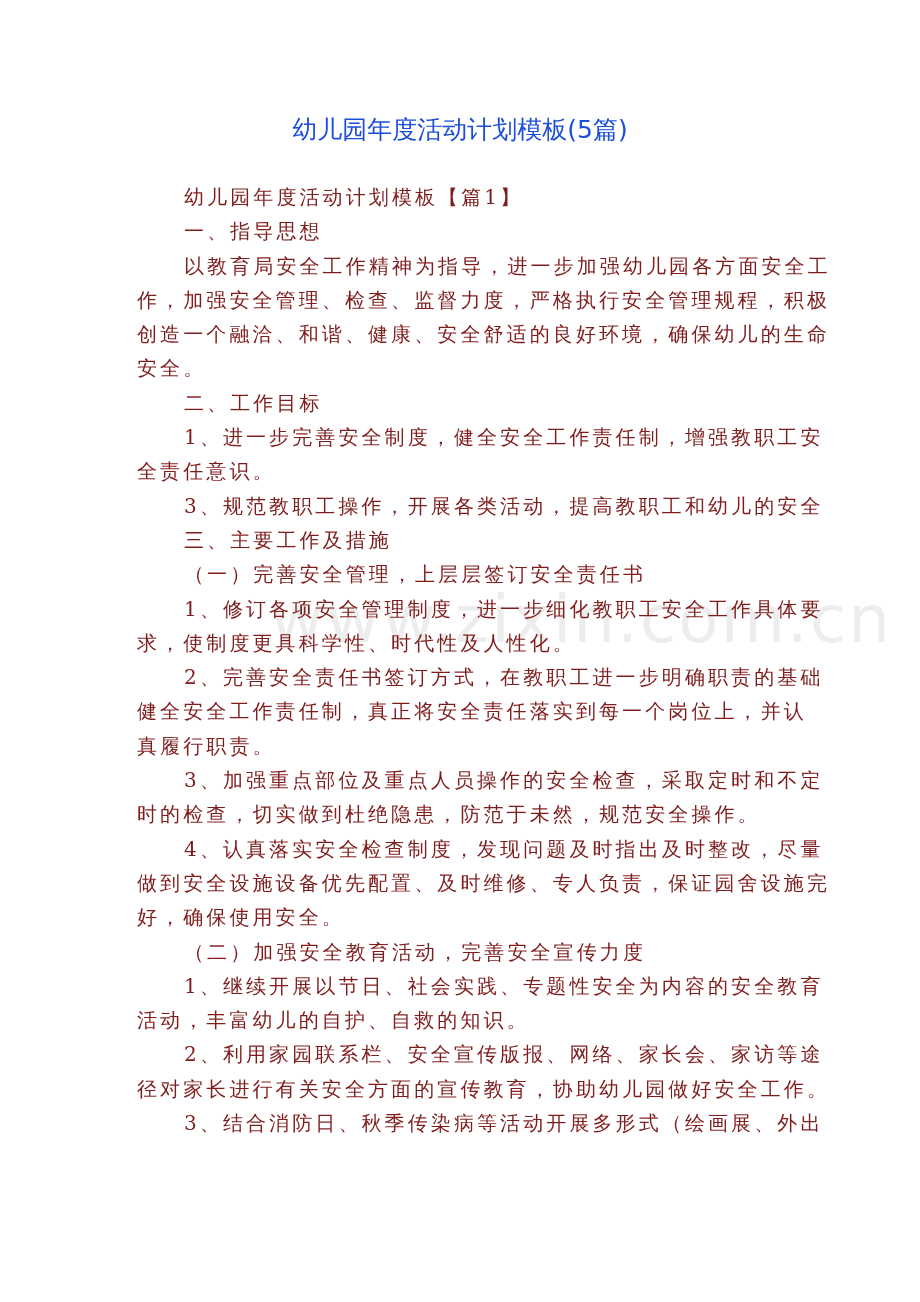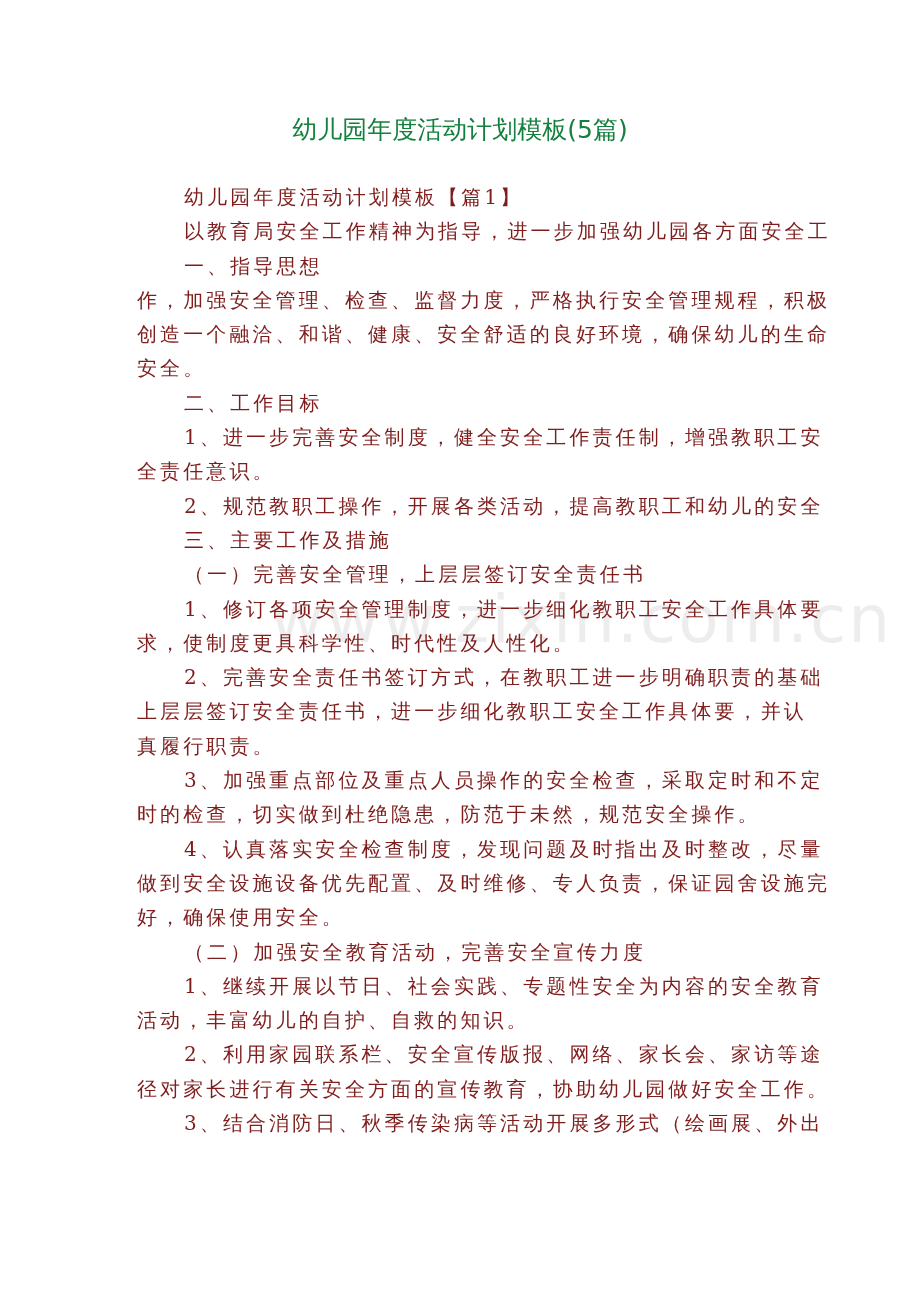--- a/index.html
+++ b/index.html
@@ -1,21 +1,21 @@
 <!DOCTYPE html>
 <html><head>
 <meta charset="utf-8">
 <style>
   html, body { margin: 0; padding: 0; background: #ffffff; }
   body { width: 920px; height: 1302px; position: relative; overflow: hidden; }
   .page { position: absolute; left: 0; top: 0; width: 920px; height: 1302px; background: #fff; }
   .title {
     position: absolute; left: 0; top: 113px; width: 920px; text-align: center;
     font-family: "DejaVu Sans", "Liberation Sans", sans-serif;
-    font-size: 25px; color: #15803d; letter-spacing: 0px; line-height: 34px;
+    font-size: 25px; color: #1d4ed8; letter-spacing: 0px; line-height: 34px;
   }
   .body {
     position: absolute; left: 137px; top: 180px; width: 650px;
     font-family: "DejaVu Serif", "Liberation Serif", serif;
     font-size: 20px; color: #7f1d1d;
   }
   .line {
     height: 34.3px; line-height: 34.3px; white-space: nowrap;
     letter-spacing: 3.1px;
   }
@@ -27,35 +27,35 @@
   }
 </style>
 </head>
 <body>
 
 <div class="page">
   <div class="watermark">www.zixin.com.cn</div>
   <div class="title">幼儿园年度活动计划模板(5篇)</div>
   <div class="body" id="doc-body">
     <div class="line indent">幼儿园年度活动计划模板【篇1】</div>
+    <div class="line indent">一、指导思想</div>
     <div class="line indent">以教育局安全工作精神为指导，进一步加强幼儿园各方面安全工</div>
-    <div class="line indent">一、指导思想</div>
     <div class="line">作，加强安全管理、检查、监督力度，严格执行安全管理规程，积极</div>
     <div class="line">创造一个融洽、和谐、健康、安全舒适的良好环境，确保幼儿的生命</div>
     <div class="line">安全。</div>
     <div class="line indent">二、工作目标</div>
     <div class="line indent">1、进一步完善安全制度，健全安全工作责任制，增强教职工安</div>
     <div class="line">全责任意识。</div>
-    <div class="line indent">2、规范教职工操作，开展各类活动，提高教职工和幼儿的安全</div>
+    <div class="line indent">3、规范教职工操作，开展各类活动，提高教职工和幼儿的安全</div>
     <div class="line indent">三、主要工作及措施</div>
     <div class="line indent">（一）完善安全管理，上层层签订安全责任书</div>
     <div class="line indent">1、修订各项安全管理制度，进一步细化教职工安全工作具体要</div>
     <div class="line">求，使制度更具科学性、时代性及人性化。</div>
     <div class="line indent">2、完善安全责任书签订方式，在教职工进一步明确职责的基础</div>
-    <div class="line">上层层签订安全责任书，进一步细化教职工安全工作具体要，并认</div>
+    <div class="line">健全安全工作责任制，真正将安全责任落实到每一个岗位上，并认</div>
     <div class="line">真履行职责。</div>
     <div class="line indent">3、加强重点部位及重点人员操作的安全检查，采取定时和不定</div>
     <div class="line">时的检查，切实做到杜绝隐患，防范于未然，规范安全操作。</div>
     <div class="line indent">4、认真落实安全检查制度，发现问题及时指出及时整改，尽量</div>
     <div class="line">做到安全设施设备优先配置、及时维修、专人负责，保证园舍设施完</div>
     <div class="line">好，确保使用安全。</div>
     <div class="line indent">（二）加强安全教育活动，完善安全宣传力度</div>
     <div class="line indent">1、继续开展以节日、社会实践、专题性安全为内容的安全教育</div>
     <div class="line">活动，丰富幼儿的自护、自救的知识。</div>
     <div class="line indent">2、利用家园联系栏、安全宣传版报、网络、家长会、家访等途</div>

